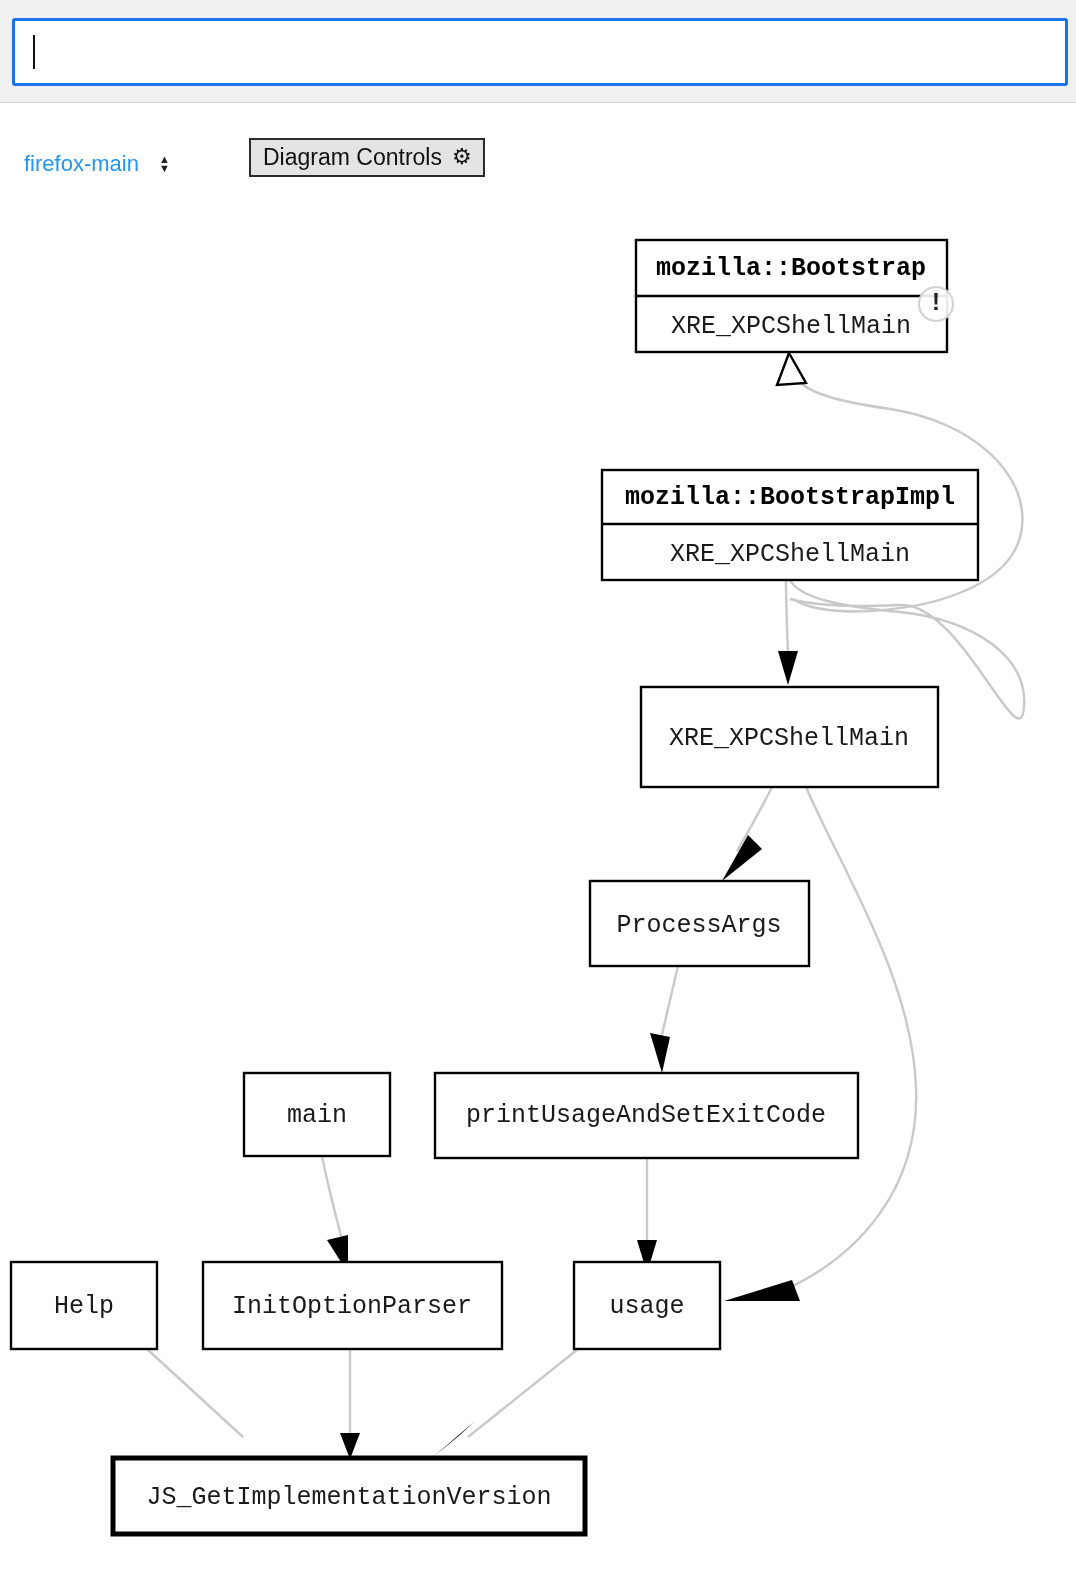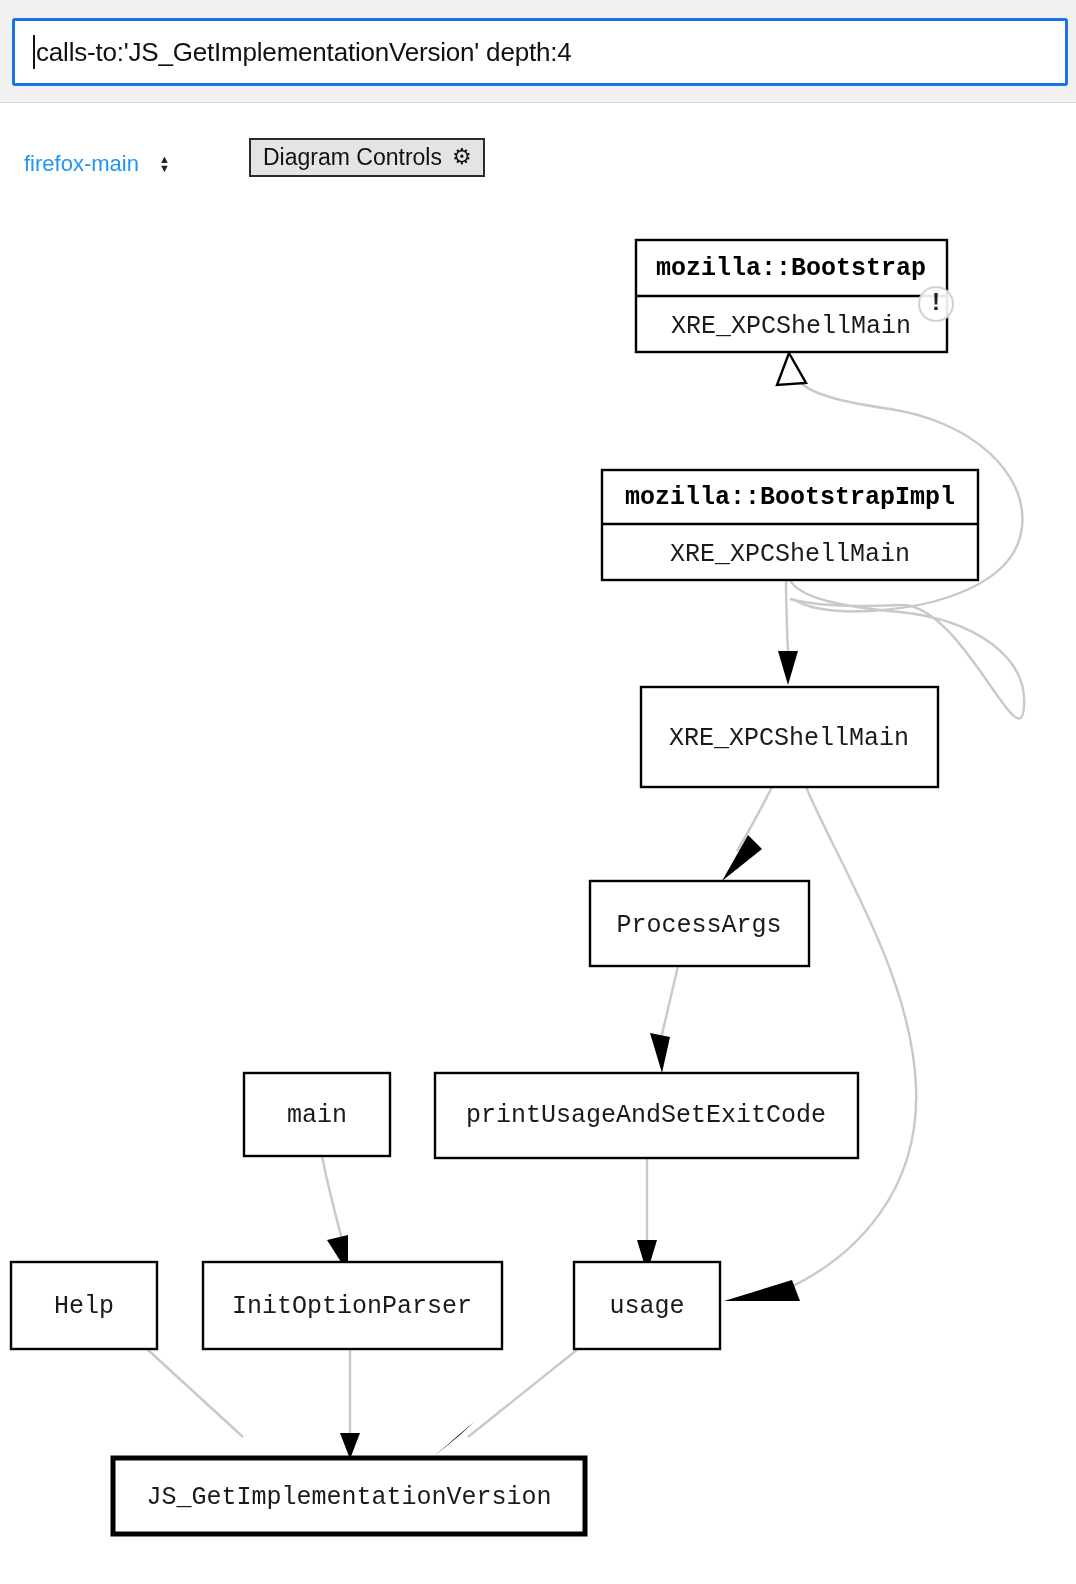--- a/index.html
+++ b/index.html
@@ -188,21 +188,20 @@
     text-anchor: middle;
     dominant-baseline: middle;
   }
 </style>
 </head>
 <body>
 
 <div id="header-bar">
   <div id="search-wrap">
     <div id="search-caret"></div>
-    <input id="search-input" type="text" value="calls-to:'JS_GetImplementationVersion' depth:4" placeholder="Search" style="">
   </div>
 </div>
 
 <div id="toolbar">
 
   <div id="tree-selector">
     <span id="tree-selector-label">firefox-main</span>
     <span class="spin-arrows">
       <span>▲</span>
       <span>▼</span>

